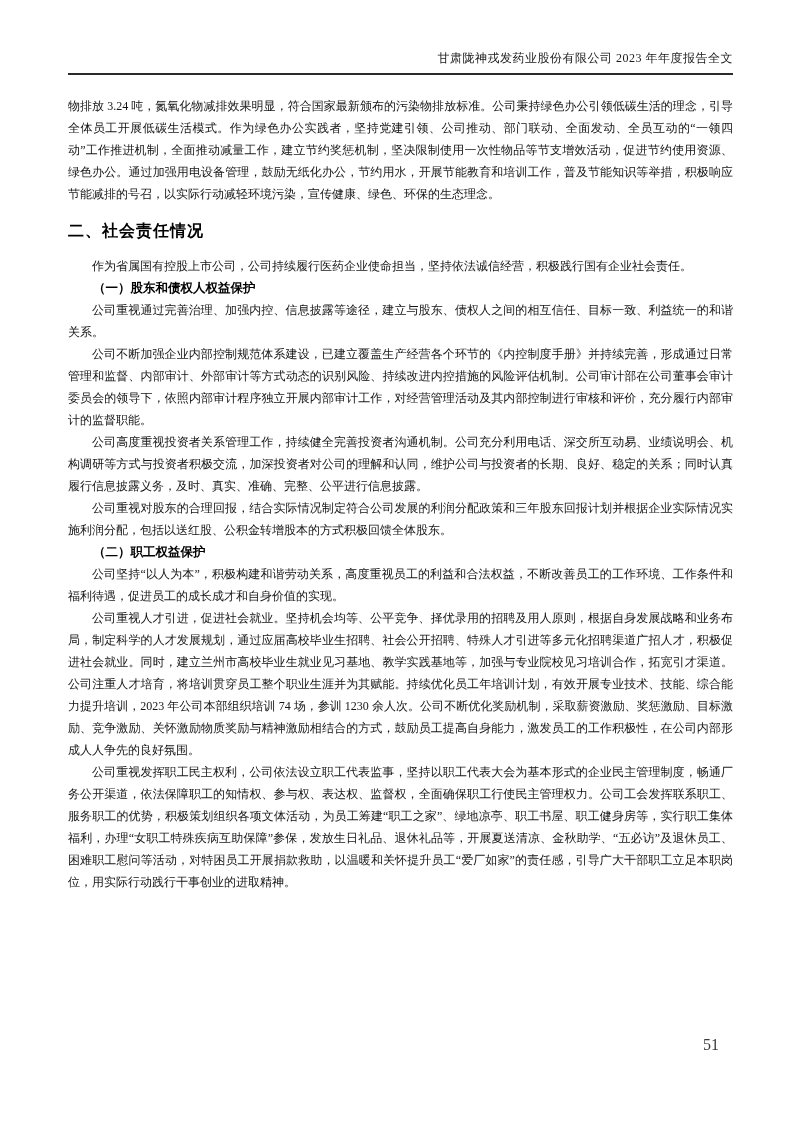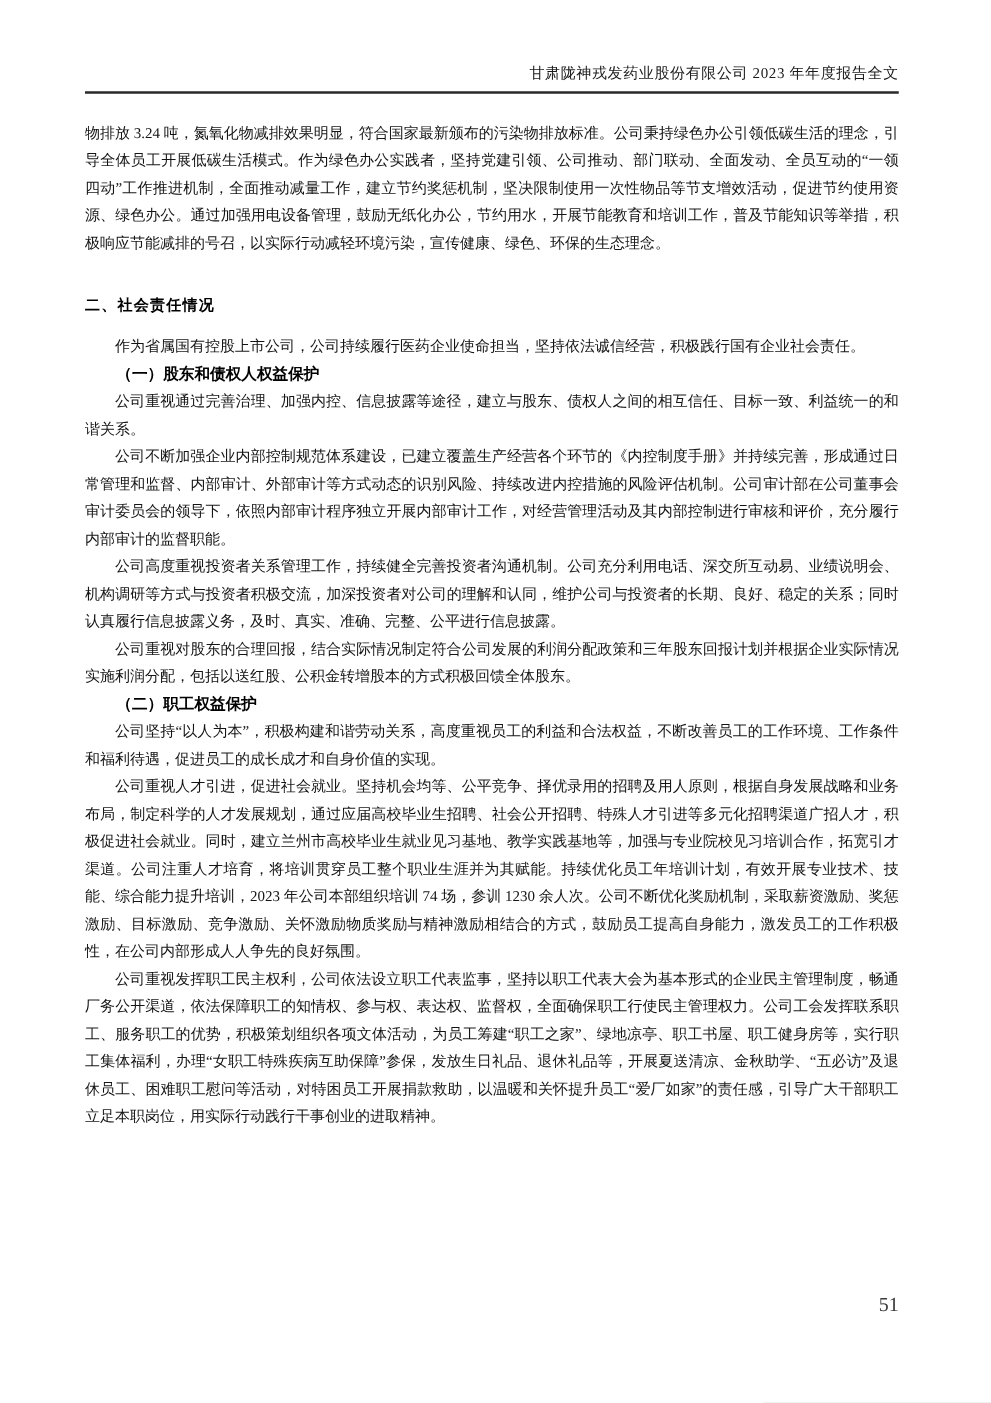--- a/index.html
+++ b/index.html
@@ -13,21 +13,21 @@
     height: 1122px;
     margin: 0 auto;
     background: #ffffff;
     overflow: hidden;
     font-family: "Liberation Serif", "DejaVu Serif", serif;
     color: #141414;
   }
   .content {
     position: absolute;
     left: 68px;
-    right: 74px;
+    right: 60px;
     top: 50px;
   }
   .header-title {
     text-align: right;
     font-size: 12px;
     letter-spacing: 0.5px;
     margin: 0 0 6px 0;
     color: #1a1a1a;
   }
   .header-rule {
@@ -41,25 +41,25 @@
     text-align: justify;
     text-justify: inter-character;
     margin: 0;
     text-indent: 2em;
     word-break: break-all;
   }
   p.no-indent { text-indent: 0; }
   .gap-top { margin-top: 13px; }
   h2.section-heading {
     font-family: "Liberation Sans", "DejaVu Sans", sans-serif;
-    font-size: 12px;
+    font-size: 16px;
     font-weight: bold;
     color: #000;
     letter-spacing: 1px;
-    margin: 31px 0 13px 0;
+    margin: 16px 0 13px 0;
   }
   h3.sub-heading {
     font-size: 12.5px;
     font-weight: bold;
     line-height: 22px;
     margin: 0;
     text-indent: 2em;
     color: #000;
   }
   .page-number {

